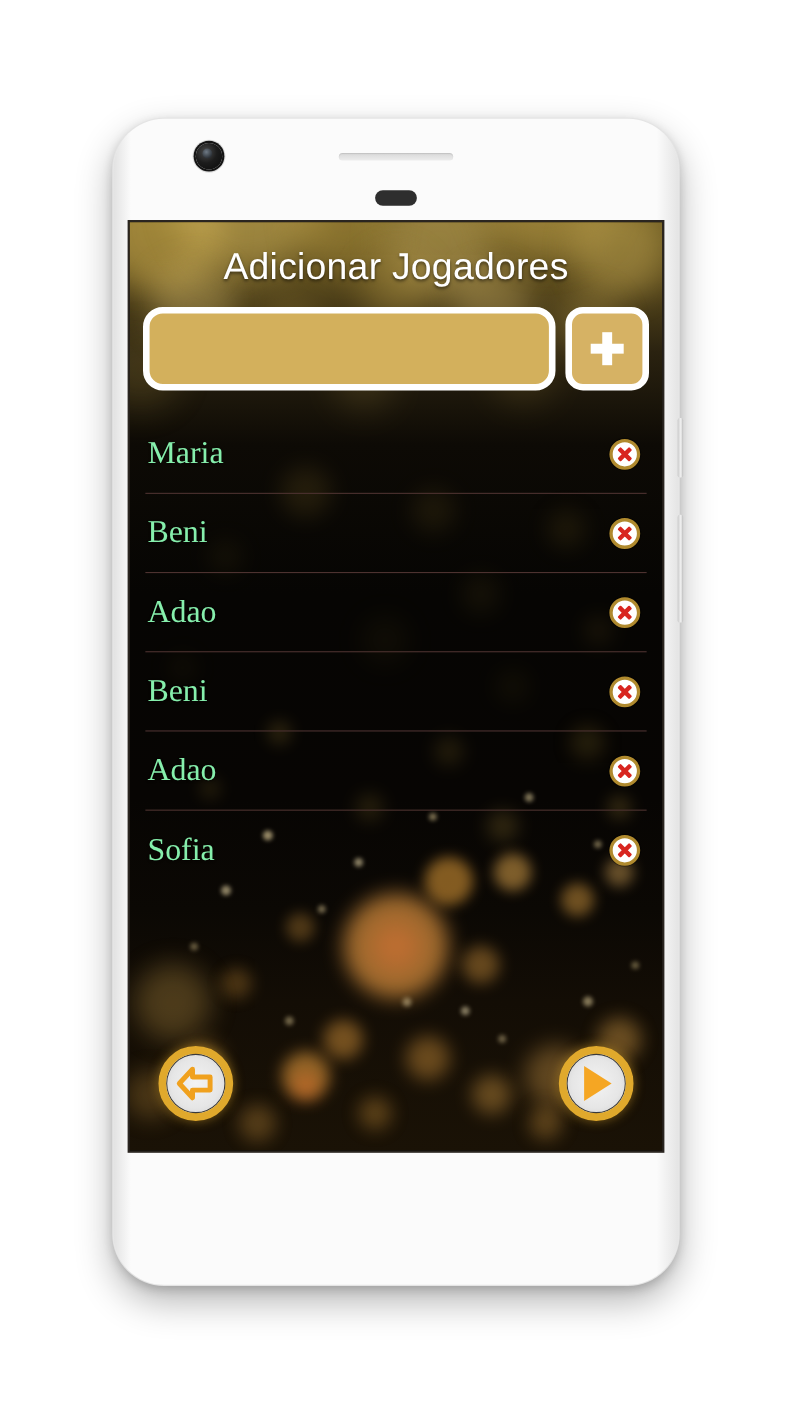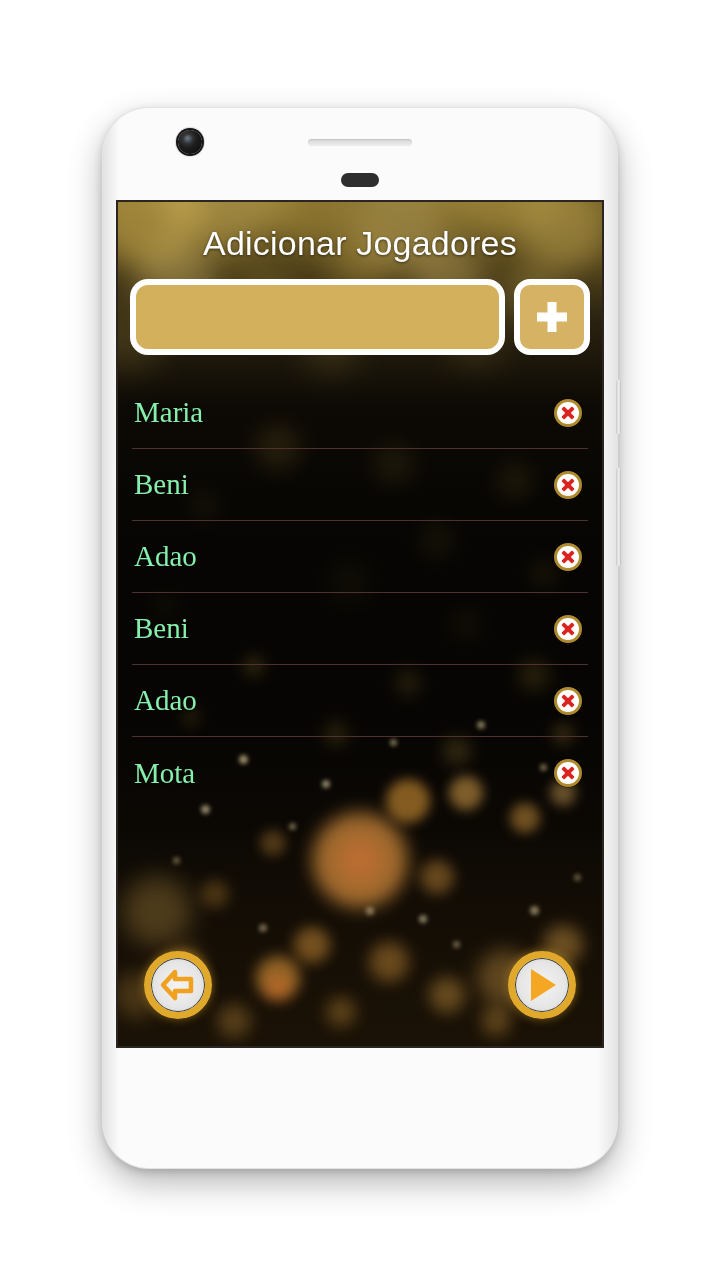--- a/index.html
+++ b/index.html
@@ -388,21 +388,21 @@
               </button>
             </li>
             <li class="player-row">
               <span class="player-name">Adao</span>
               <button class="delete-player-button">
                 <span class="dx1"></span>
                 <span class="dx2"></span>
               </button>
             </li>
             <li class="player-row">
-              <span class="player-name">Mota</span>
+              <span class="player-name">Sofia</span>
               <button class="delete-player-button">
                 <span class="dx1"></span>
                 <span class="dx2"></span>
               </button>
             </li>
           </ul>
 
         <div id="bottom-nav">
           <button class="nav-button">
             <span>

